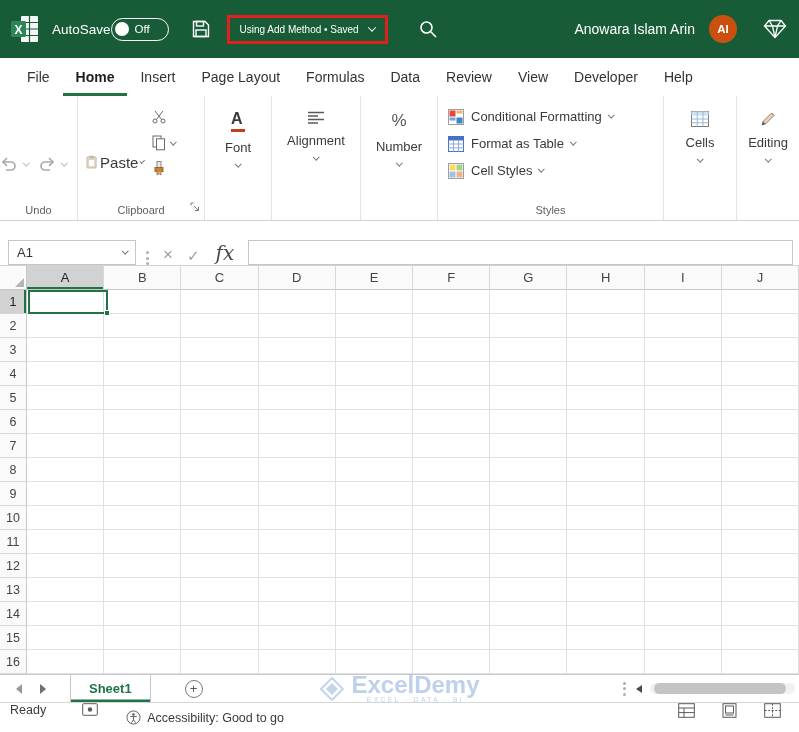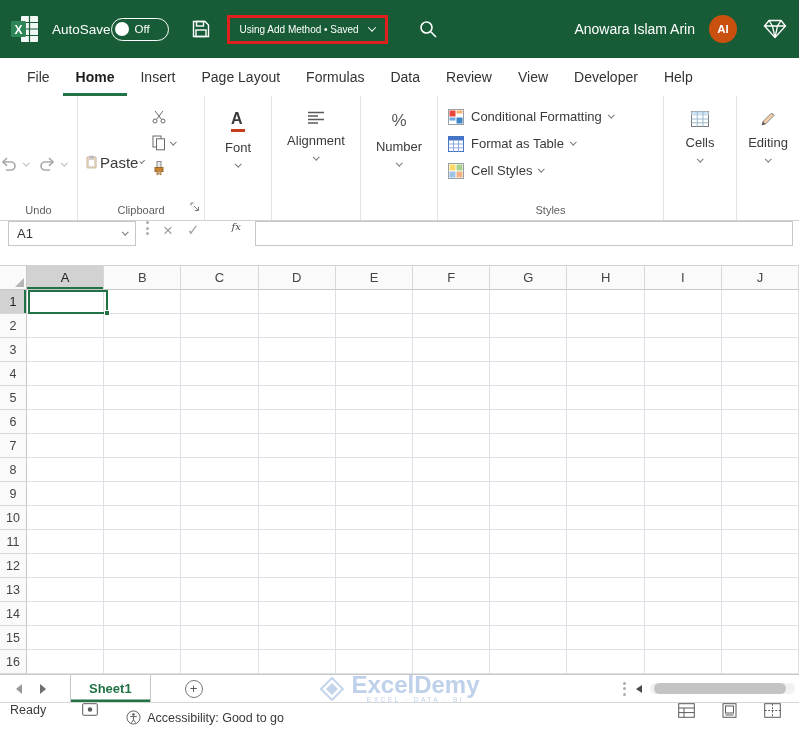--- a/index.html
+++ b/index.html
@@ -57,30 +57,30 @@
   .g-font { width:67px; } .g-align { width:89px; } .g-num { width:77px; }
   .g-cells { width:73px; } .g-edit { width:62px; }
   .g-styles { width:226px; display:flex; flex-direction:column; padding:8px 0 0 10px; gap:2px; }
   .style-row { height:25px; display:flex; align-items:center; gap:7px; font-size:13px; color:#3A3A3A; cursor:pointer; }
   .font-ico span { font-size:16px; font-weight:bold; color:#3A3A3A; display:block; line-height:16px; }
   .font-ico .bar { width:14px; height:3px; background:#C43E1C; margin-top:2px; }
   .pct { font-size:17px; color:#5A5A5A; }
 
   
   .fbar { position:absolute; top:221px; left:0; width:799px; height:45px; background:#fff;
-    border-bottom:1px solid #D2D2D2; display:flex; align-items:flex-start; padding-left:8px; }
+    border-bottom:1px solid #D2D2D2; display:flex; align-items:flex-end; padding-left:8px; }
   .namebox { width:128px; height:25px; border:1px solid #C6C6C6; display:flex; align-items:center;
     font-size:13px; background:#fff; cursor:pointer; }
   .namebox .val { padding-left:8px; }
   .namebox .dd { margin-left:auto; width:20px; display:flex; justify-content:center; }
   .vdots { display:flex; flex-direction:column; gap:2.5px; margin-left:10px; cursor:col-resize; }
   .vdots i { width:3px; height:3px; border-radius:50%; background:#ADADAD; }
   .fx-cancel { margin-left:14px; font-size:17px; color:#9E9E9E; cursor:pointer; }
   .fx-enter { margin-left:14px; font-size:15px; color:#9E9E9E; cursor:pointer; }
-  .fx-fn { margin-left:32px; font-family:"DejaVu Serif", serif; font-style:italic; font-size:10px; color:#4A4A4A; cursor:pointer; }
+  .fx-fn { margin-left:16px; font-family:"DejaVu Serif", serif; font-style:italic; font-size:20px; color:#4A4A4A; cursor:pointer; }
   .finput { flex:1; margin:0 6px 0 14px; height:25px; border:1px solid #C6C6C6; background:#fff; }
 
   
   .grid { position:absolute; top:266px; left:0; width:799px; height:408px; overflow:hidden; background:#fff; }
   .chrow { display:flex; height:24px; }
   .corner { width:28px; height:24px; background:#FAFAFA; border-right:1px solid #C8C8C8;
     border-bottom:1px solid #C8C8C8; position:relative; cursor:pointer; }
   .corner .tri { position:absolute; right:2px; bottom:2px; width:0; height:0;
     border-bottom:9px solid #B5B5B5; border-left:9px solid transparent; }
   .colhdr { width:80px; height:24px; background:#FAFAFA; border-right:1px solid #D8D8D8;

